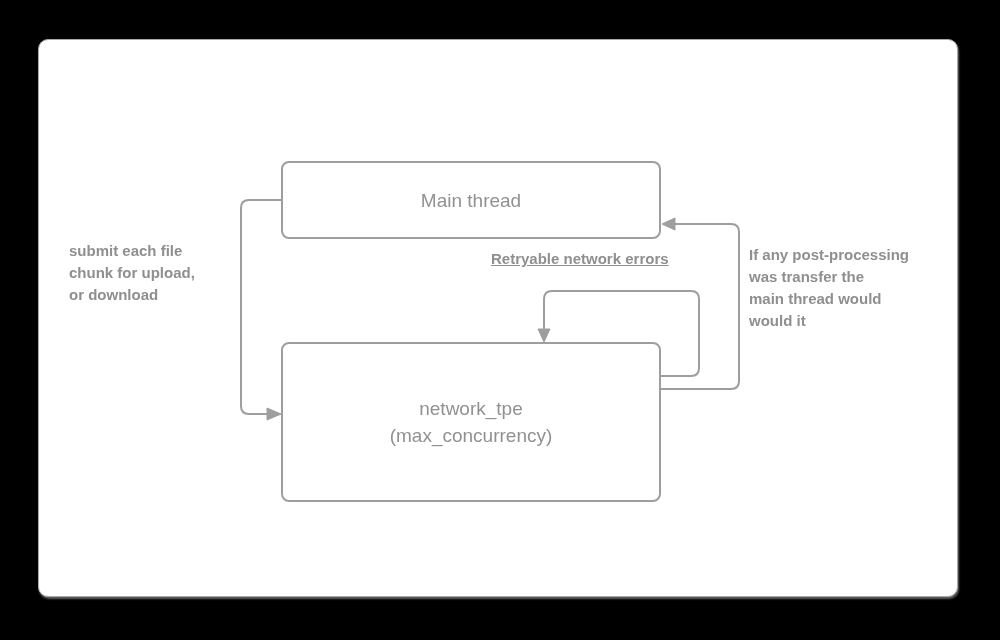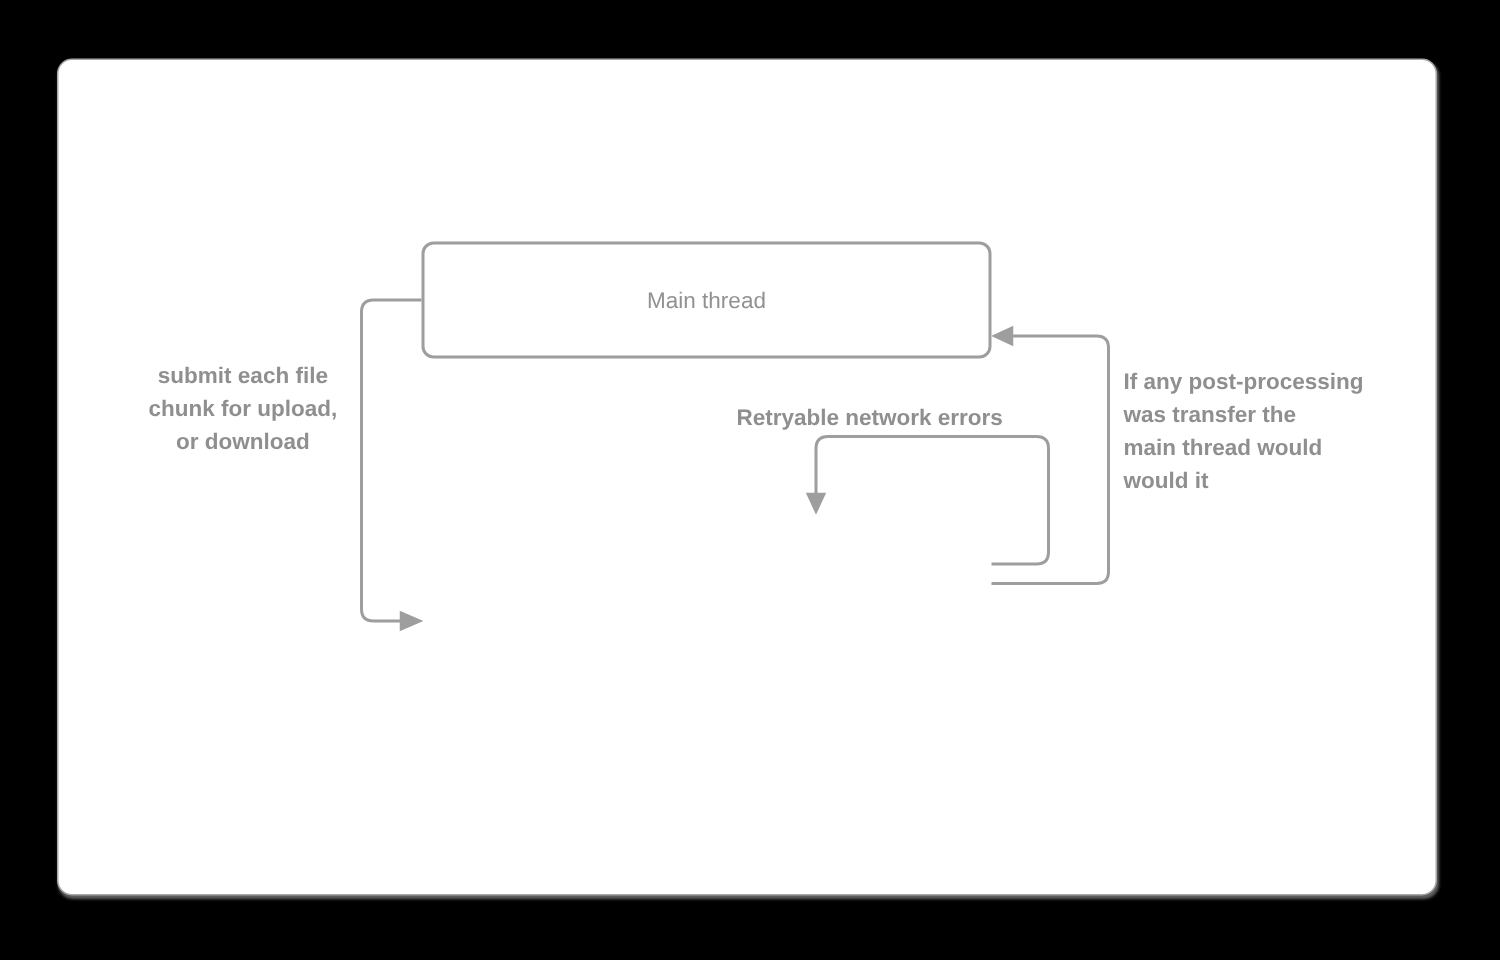--- a/index.html
+++ b/index.html
@@ -52,37 +52,37 @@
   }
   .node {
     position: absolute;
     border: 2px solid var(--stroke);
     border-radius: 8px;
     background: var(--canvas_bg);
     display: flex;
     flex-direction: column;
     align-items: center;
     justify-content: center;
-    font-size: 15px;
+    font-size: 19px;
     line-height: 27px;
     color: var(--node_text);
     text-align: center;
   }
   .node-main { left: 242px; top: 121px; width: 380px; height: 78px; }
   .node-tpe  { left: 242px; top: 302px; width: 380px; height: 160px; }
   .edge-label {
     position: absolute;
     font-size: 15px;
     font-weight: bold;
     line-height: 22px;
     color: var(--label_text);
     white-space: nowrap;
   }
-  .label-submit { left: 60px;  top: 200px; text-align: center; }
-  .label-retry  { left: 452px; top: 228px; }
+  .label-submit { left: 30px;  top: 200px; }
+  .label-retry  { left: 452px; top: 208px; text-decoration: underline; }
   .label-post   { left: 710px; top: 204px; }
 </style>
 </head>
 <body>
 
 <div class="canvas">
 
 
   <svg class="connectors" viewBox="0 0 920 558" xmlns="http://www.w3.org/2000/svg">
 
@@ -93,20 +93,24 @@
     <polygon points="505,302 499,289 511,289"></polygon>
 
     <path d="M 622 349 H 692 Q 700 349 700 341 V 192 Q 700 184 692 184 H 635"></path>
     <polygon points="623,184 636,178 636,190"></polygon>
   </svg>
 
   <div class="node node-main">
     <div>Main thread</div>
   </div>
 
+  <div class="node node-tpe">
+    <div>network_tpe</div>
+    <div>(max_concurrency)</div>
+  </div>
 
   <div class="edge-label label-submit">
     <div>submit each file</div>
     <div>chunk for upload,</div>
     <div>or download</div>
   </div>
 
   <div class="edge-label label-retry">Retryable network errors</div>
 
   <div class="edge-label label-post">

